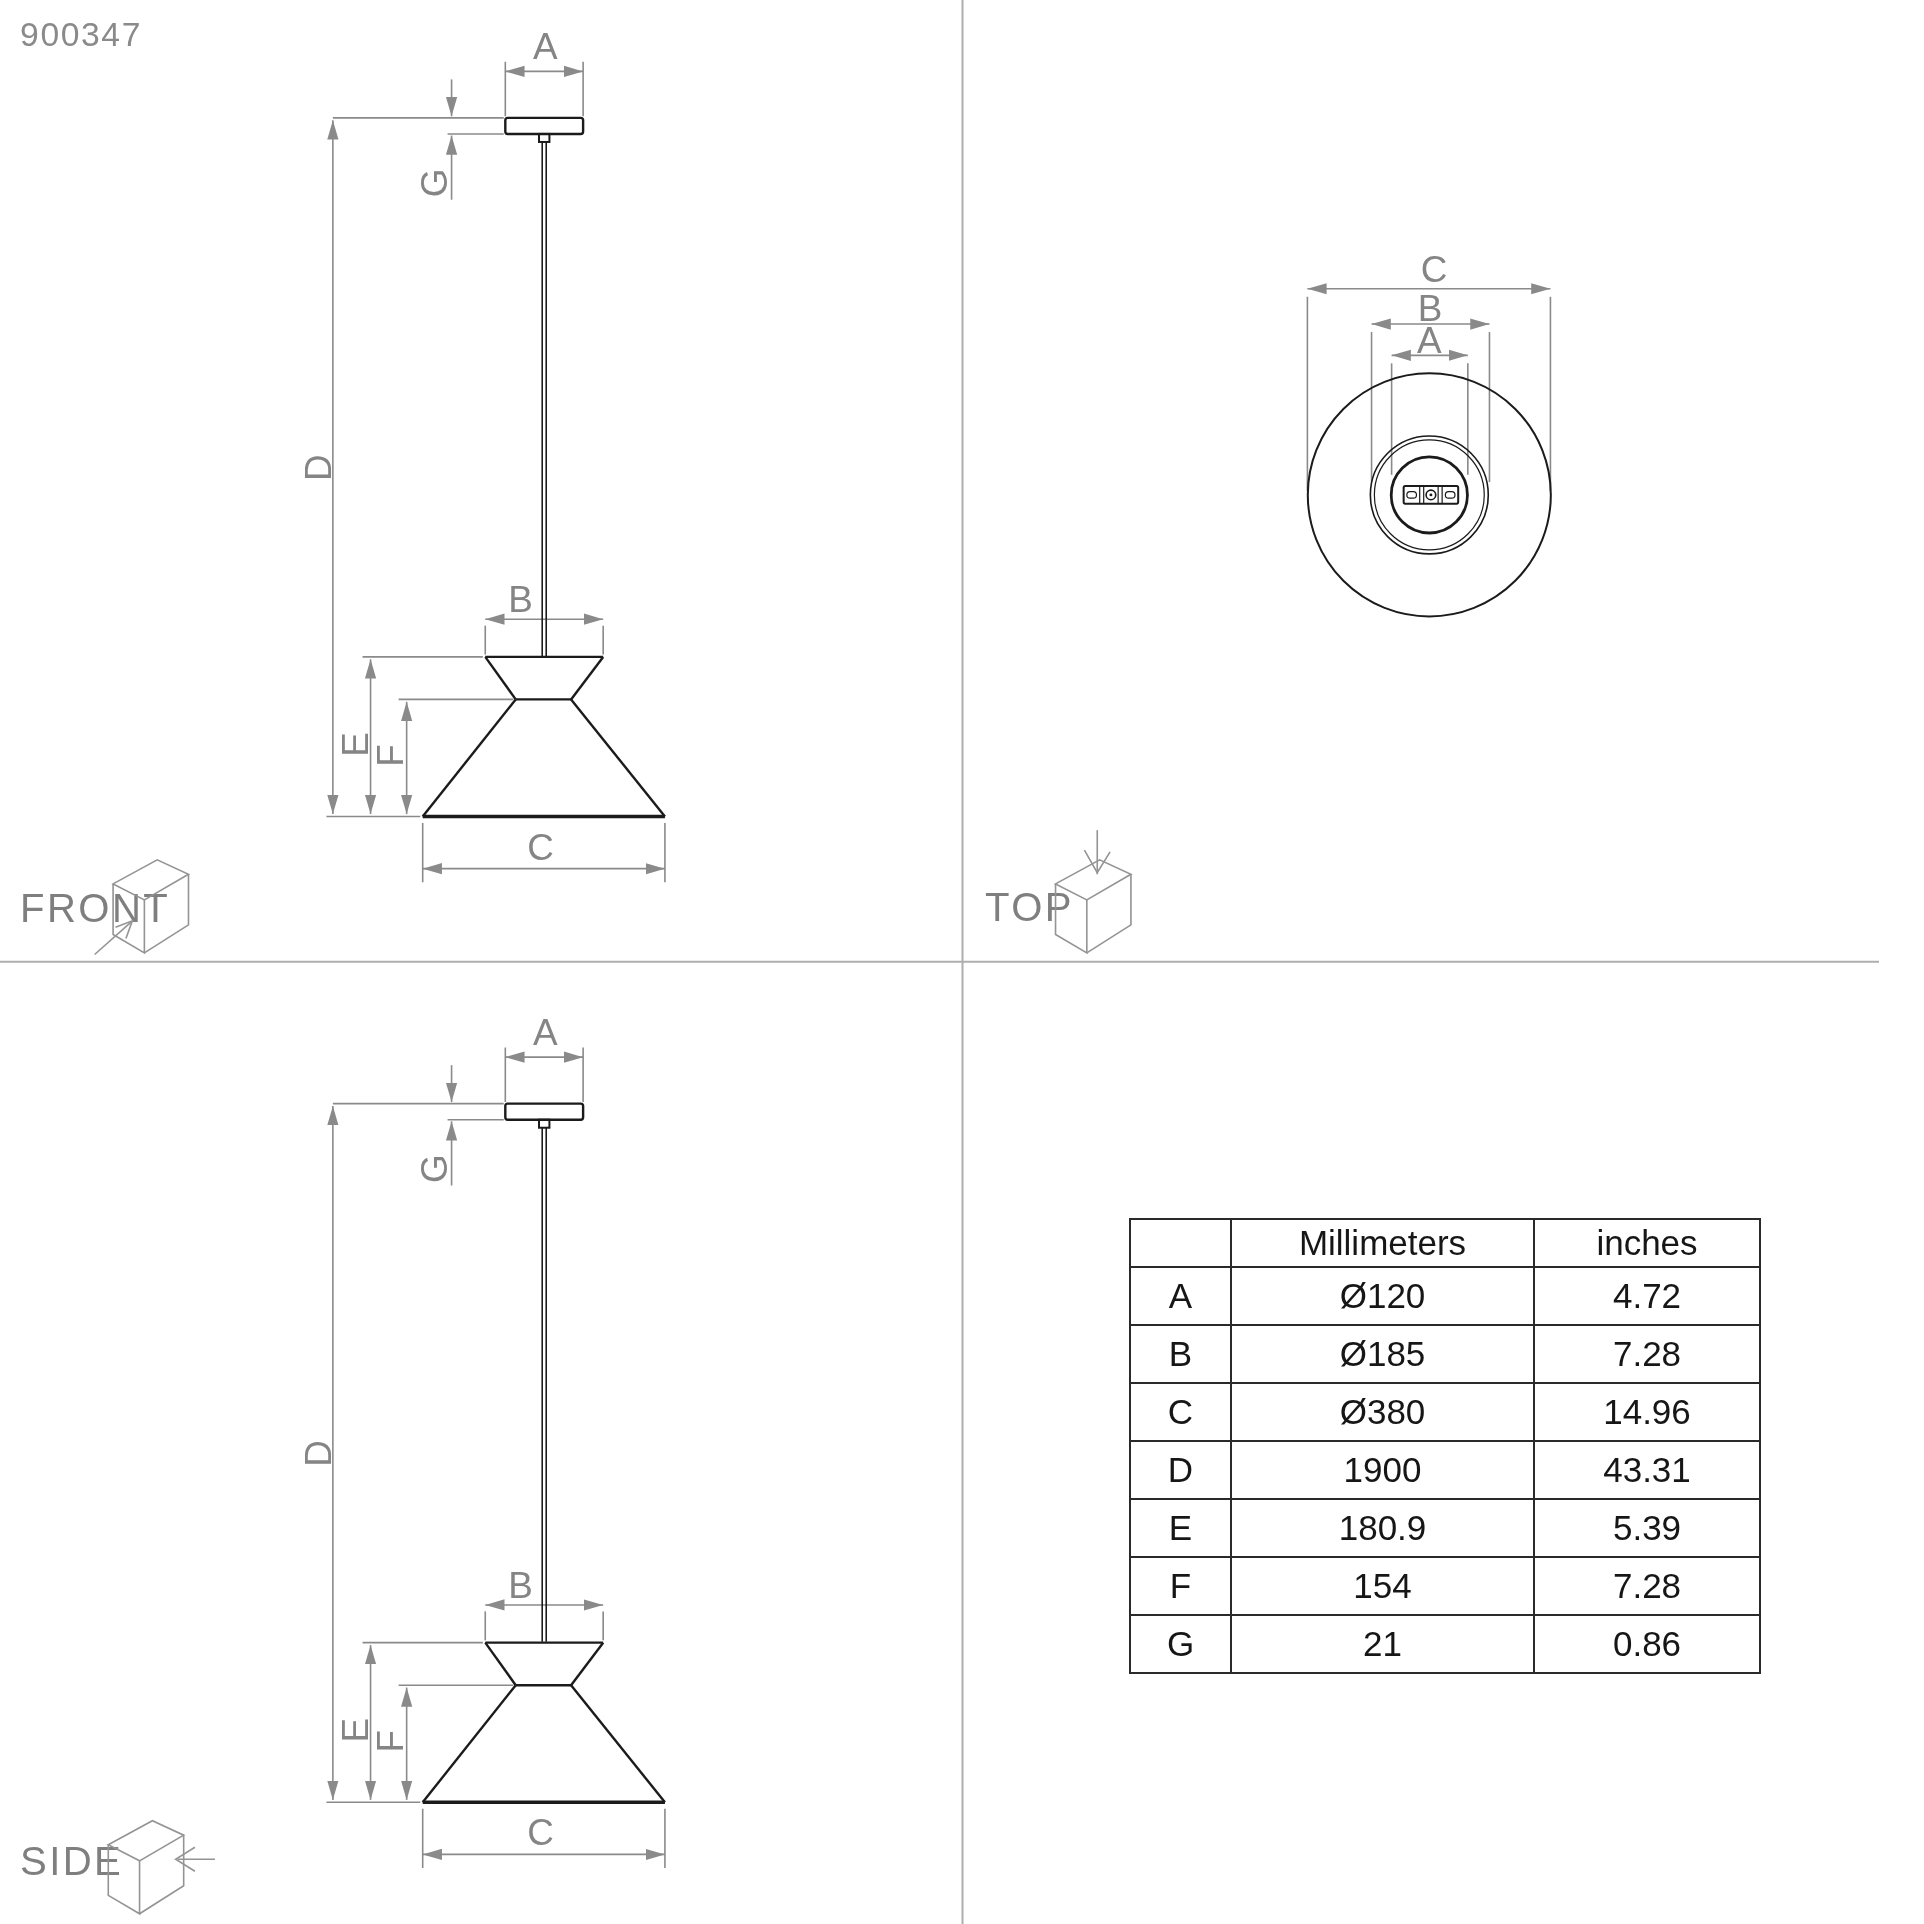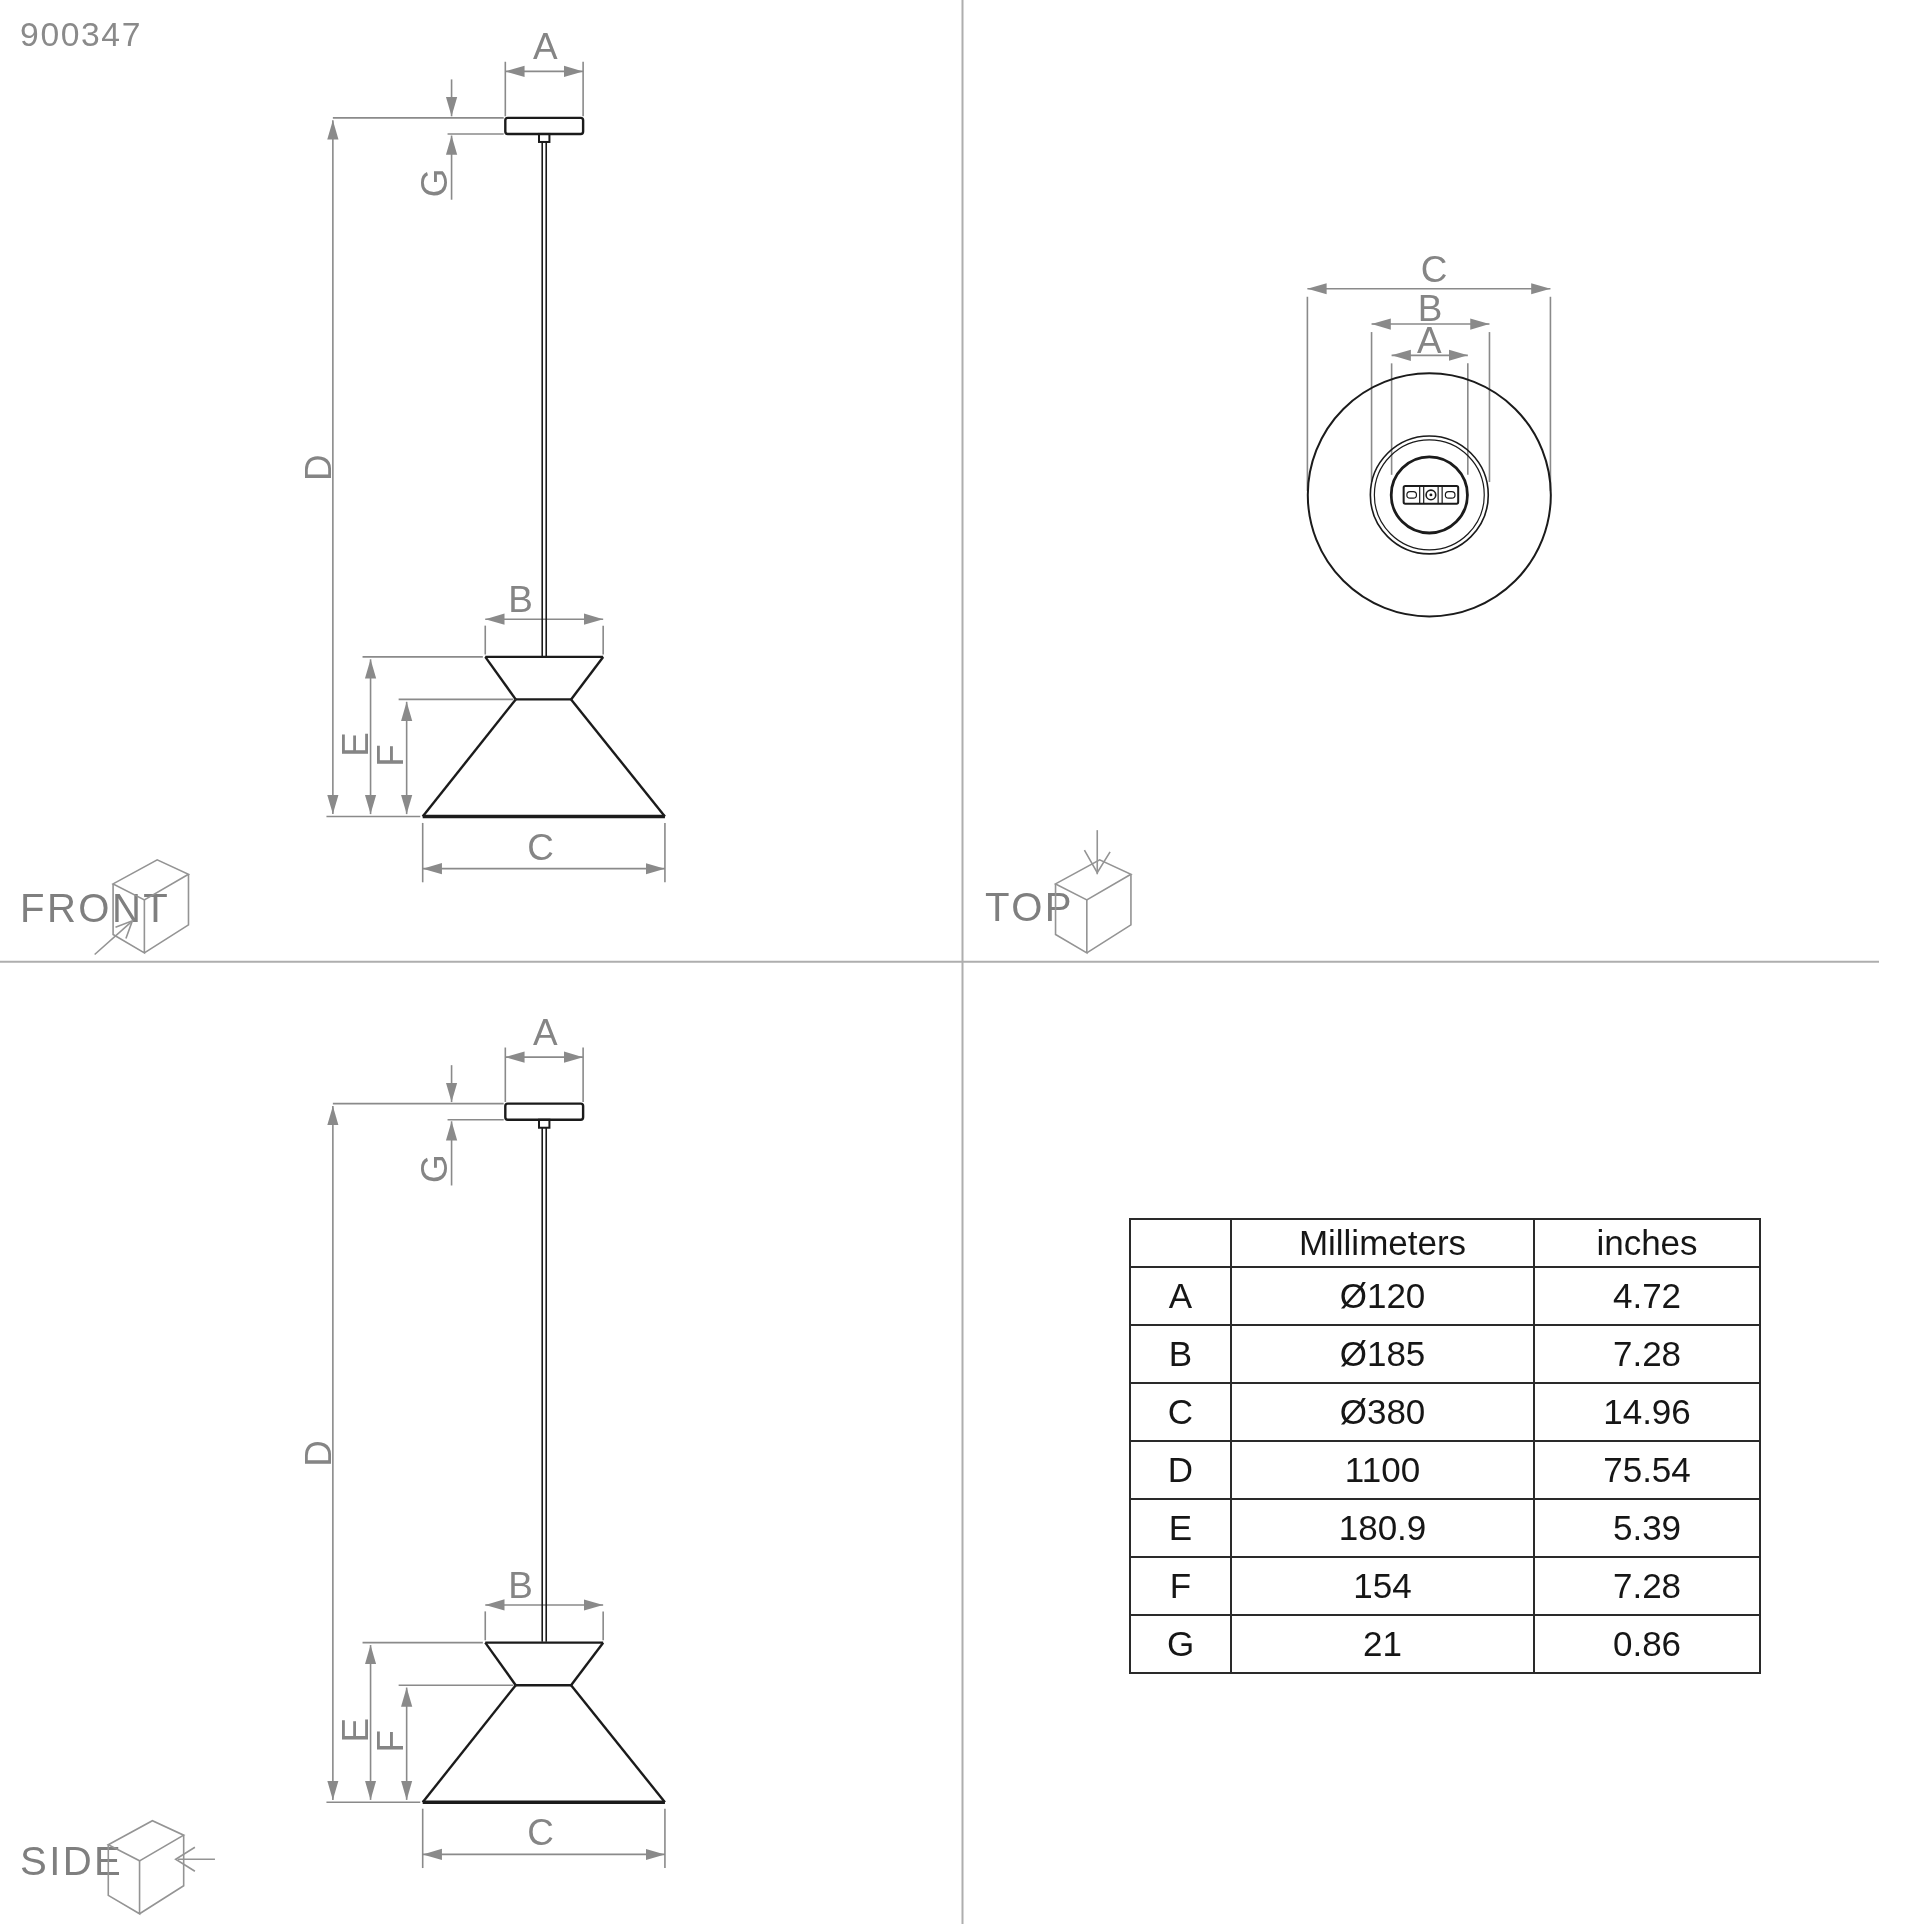--- a/index.html
+++ b/index.html
@@ -243,22 +243,22 @@
       <td>Ø185</td>
       <td>7.28</td>
     </tr>
     <tr>
       <td>C</td>
       <td>Ø380</td>
       <td>14.96</td>
     </tr>
     <tr>
       <td>D</td>
-      <td>1100</td>
-      <td>75.54</td>
+      <td>1900</td>
+      <td>43.31</td>
     </tr>
     <tr>
       <td>E</td>
       <td>180.9</td>
       <td>5.39</td>
     </tr>
     <tr>
       <td>F</td>
       <td>154</td>
       <td>7.28</td>

